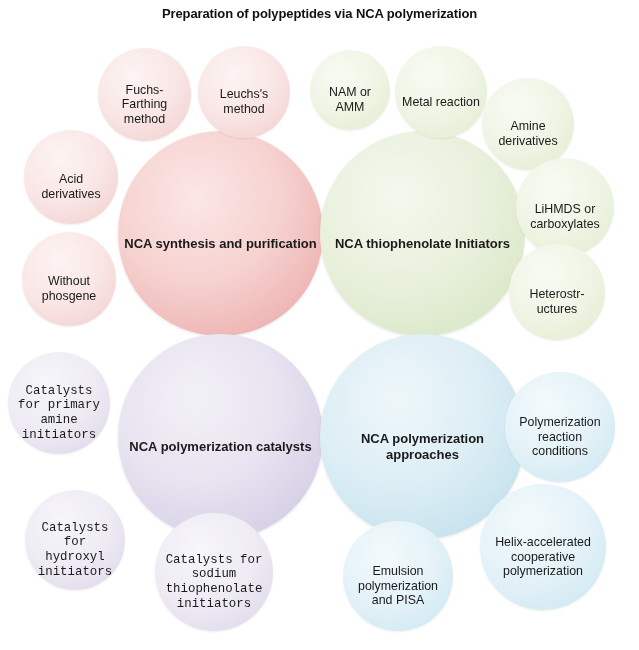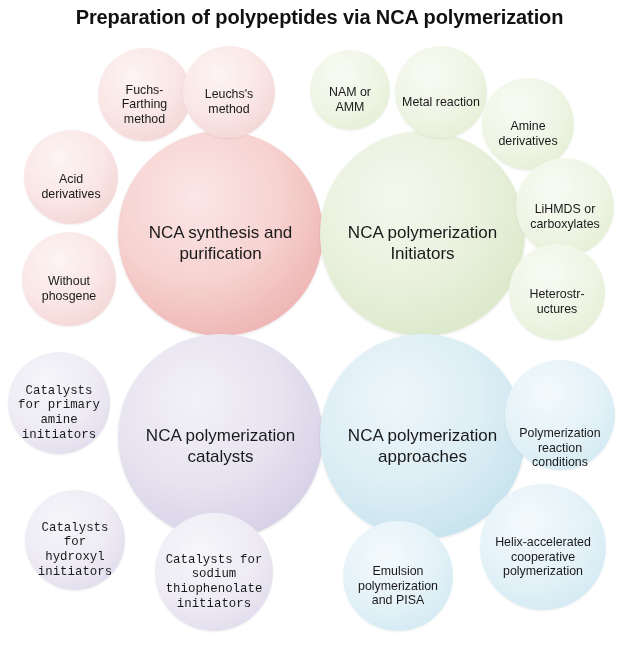--- a/index.html
+++ b/index.html
@@ -16,21 +16,21 @@
     height: 650px;
     background: #ffffff;
     overflow: hidden;
   }
   #title {
     position: absolute;
     left: 0;
     top: 6px;
     width: 639px;
     text-align: center;
-    font-size: 20px;
+    font-size: 13px;
     font-weight: bold;
     color: #111111;
     letter-spacing: -0.1px;
   }
   .bubble {
     position: absolute;
     border-radius: 50%;
     display: flex;
     align-items: center;
     justify-content: center;
@@ -39,22 +39,22 @@
     line-height: 1.18;
     color: #1a1a1a;
   }
   .bubble span {
     display: block;
     padding: 0 6px;
     margin-top: 20px;
   }
   
   .quad {
-    font-weight: normal;
-    font-size: 17px;
+    font-weight: bold;
+    font-size: 13px;
     justify-content: center;
   }
   .quad.q1 { 
     background: radial-gradient(circle at 38% 32%, #fbe7e6 0%, #f6d2d0 45%, #eeb6b4 78%, #e8a7a6 100%);
     box-shadow: 0 1px 3px rgba(0,0,0,0.10);
   }
   .quad.q2 { 
     background: radial-gradient(circle at 38% 32%, #f4f8ee 0%, #e9f1dd 45%, #dbe8c9 80%, #d4e3bf 100%);
     box-shadow: 0 1px 3px rgba(0,0,0,0.10);
   }
@@ -95,36 +95,36 @@
 
 <div id="page">
 
   <div id="title">Preparation of polypeptides via NCA polymerization</div>
 
   <div class="bubble quad q1" style="left:118px; top:131px; width:205px; height:205px;">
     <span>NCA synthesis and purification</span>
   </div>
 
   <div class="bubble quad q2" style="left:320px; top:131px; width:205px; height:205px;">
-    <span>NCA polymerization Initiators</span>
+    <span>NCA thiophenolate Initiators</span>
   </div>
 
   <div class="bubble quad q3" style="left:118px; top:334px; width:205px; height:205px;">
     <span>NCA polymerization catalysts</span>
   </div>
 
   <div class="bubble quad q4" style="left:320px; top:334px; width:205px; height:205px;">
     <span>NCA polymerization approaches</span>
   </div>
 
   <div class="bubble sat pink" style="left:98px; top:48px; width:93px; height:93px;">
     <span>Fuchs-Farthing method</span>
   </div>
 
-  <div class="bubble sat pink" style="left:183px; top:46px; width:92px; height:92px;">
+  <div class="bubble sat pink" style="left:198px; top:46px; width:92px; height:92px;">
     <span>Leuchs's method</span>
   </div>
 
   <div class="bubble sat pink" style="left:24px; top:130px; width:94px; height:94px;">
     <span>Acid derivatives</span>
   </div>
 
   <div class="bubble sat pink" style="left:22px; top:232px; width:94px; height:94px;">
     <span>Without phosgene</span>
   </div>
@@ -162,17 +162,17 @@
   </div>
 
   <div class="bubble sat blue" style="left:343px; top:521px; width:110px; height:110px;">
     <span>Emulsion polymerization and PISA</span>
   </div>
 
   <div class="bubble sat blue" style="left:480px; top:484px; width:126px; height:126px;">
     <span>Helix-accelerated cooperative polymerization</span>
   </div>
 
-  <div class="bubble sat blue" style="left:505px; top:360px; width:110px; height:110px;align-items:flex-end;">
+  <div class="bubble sat blue" style="left:505px; top:372px; width:110px; height:110px;">
     <span>Polymerization reaction conditions</span>
   </div>
 
 </div>
 
 </body></html>

